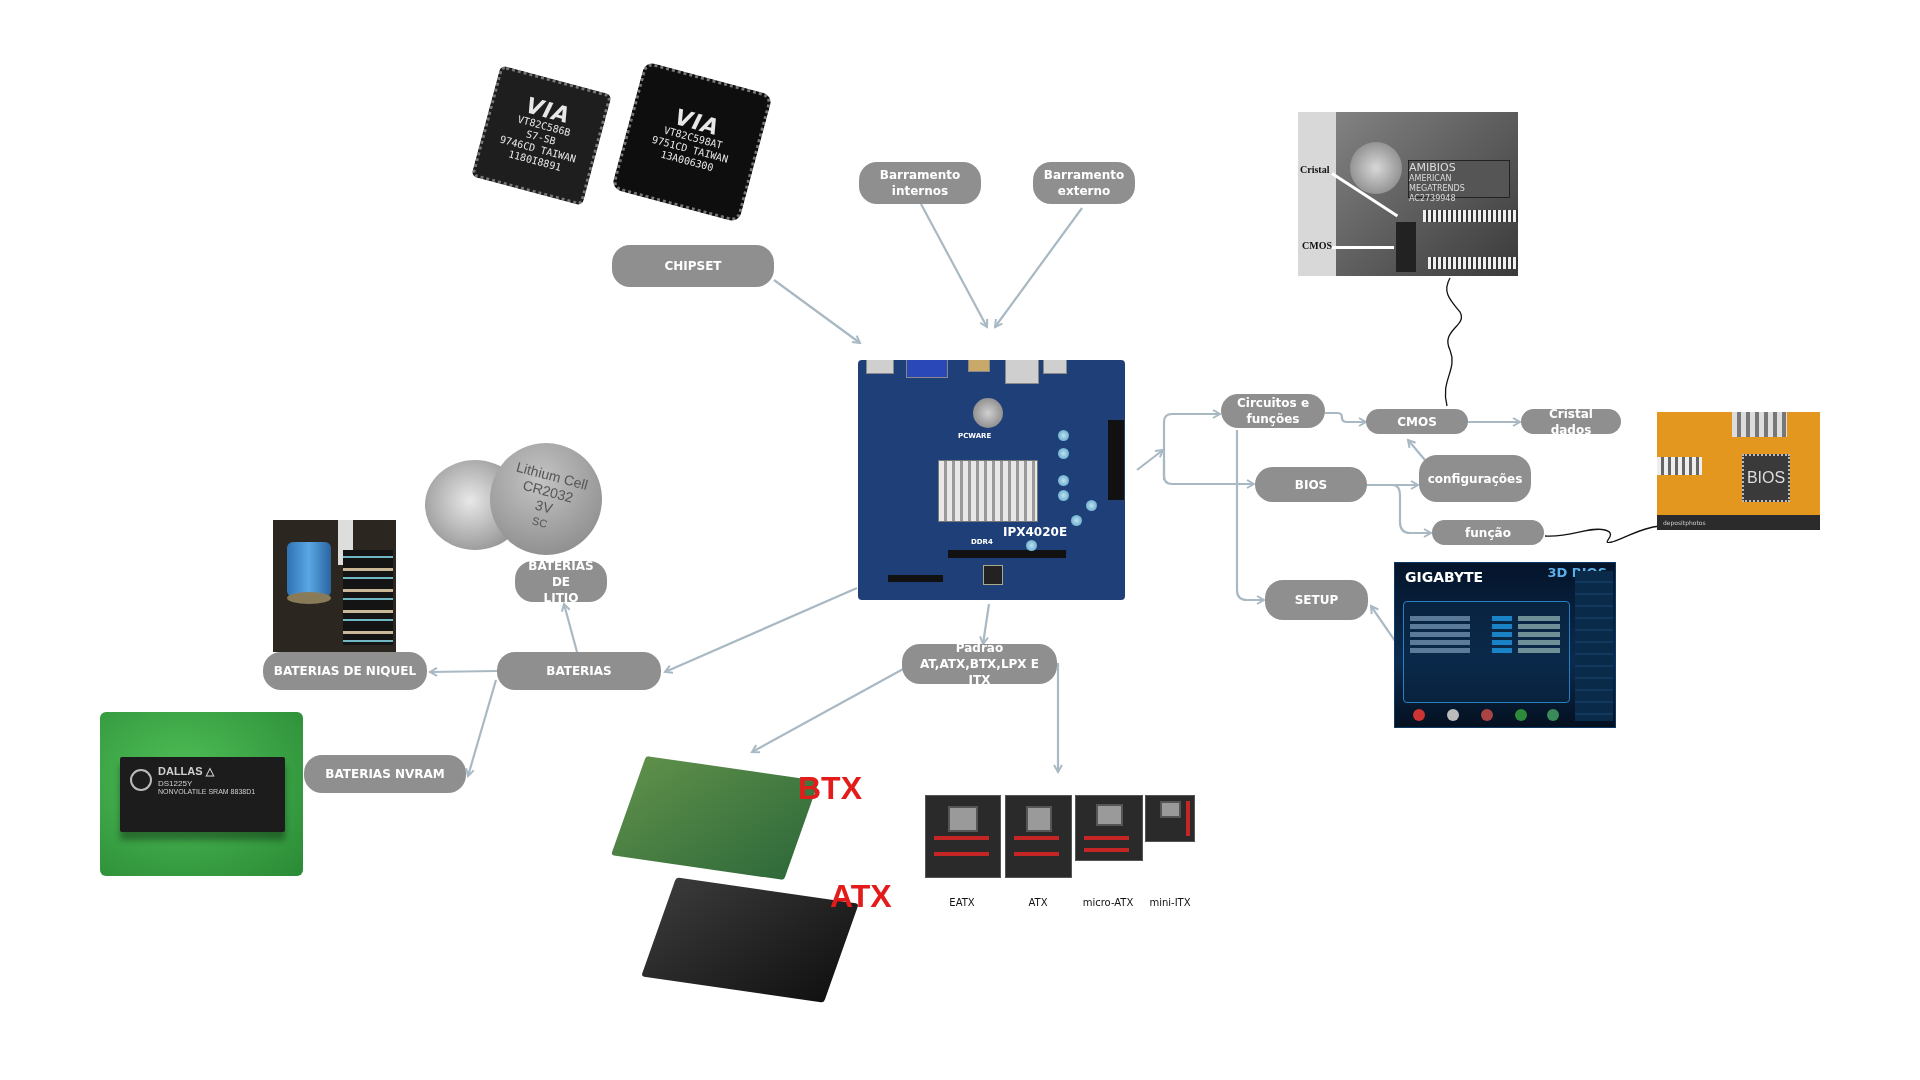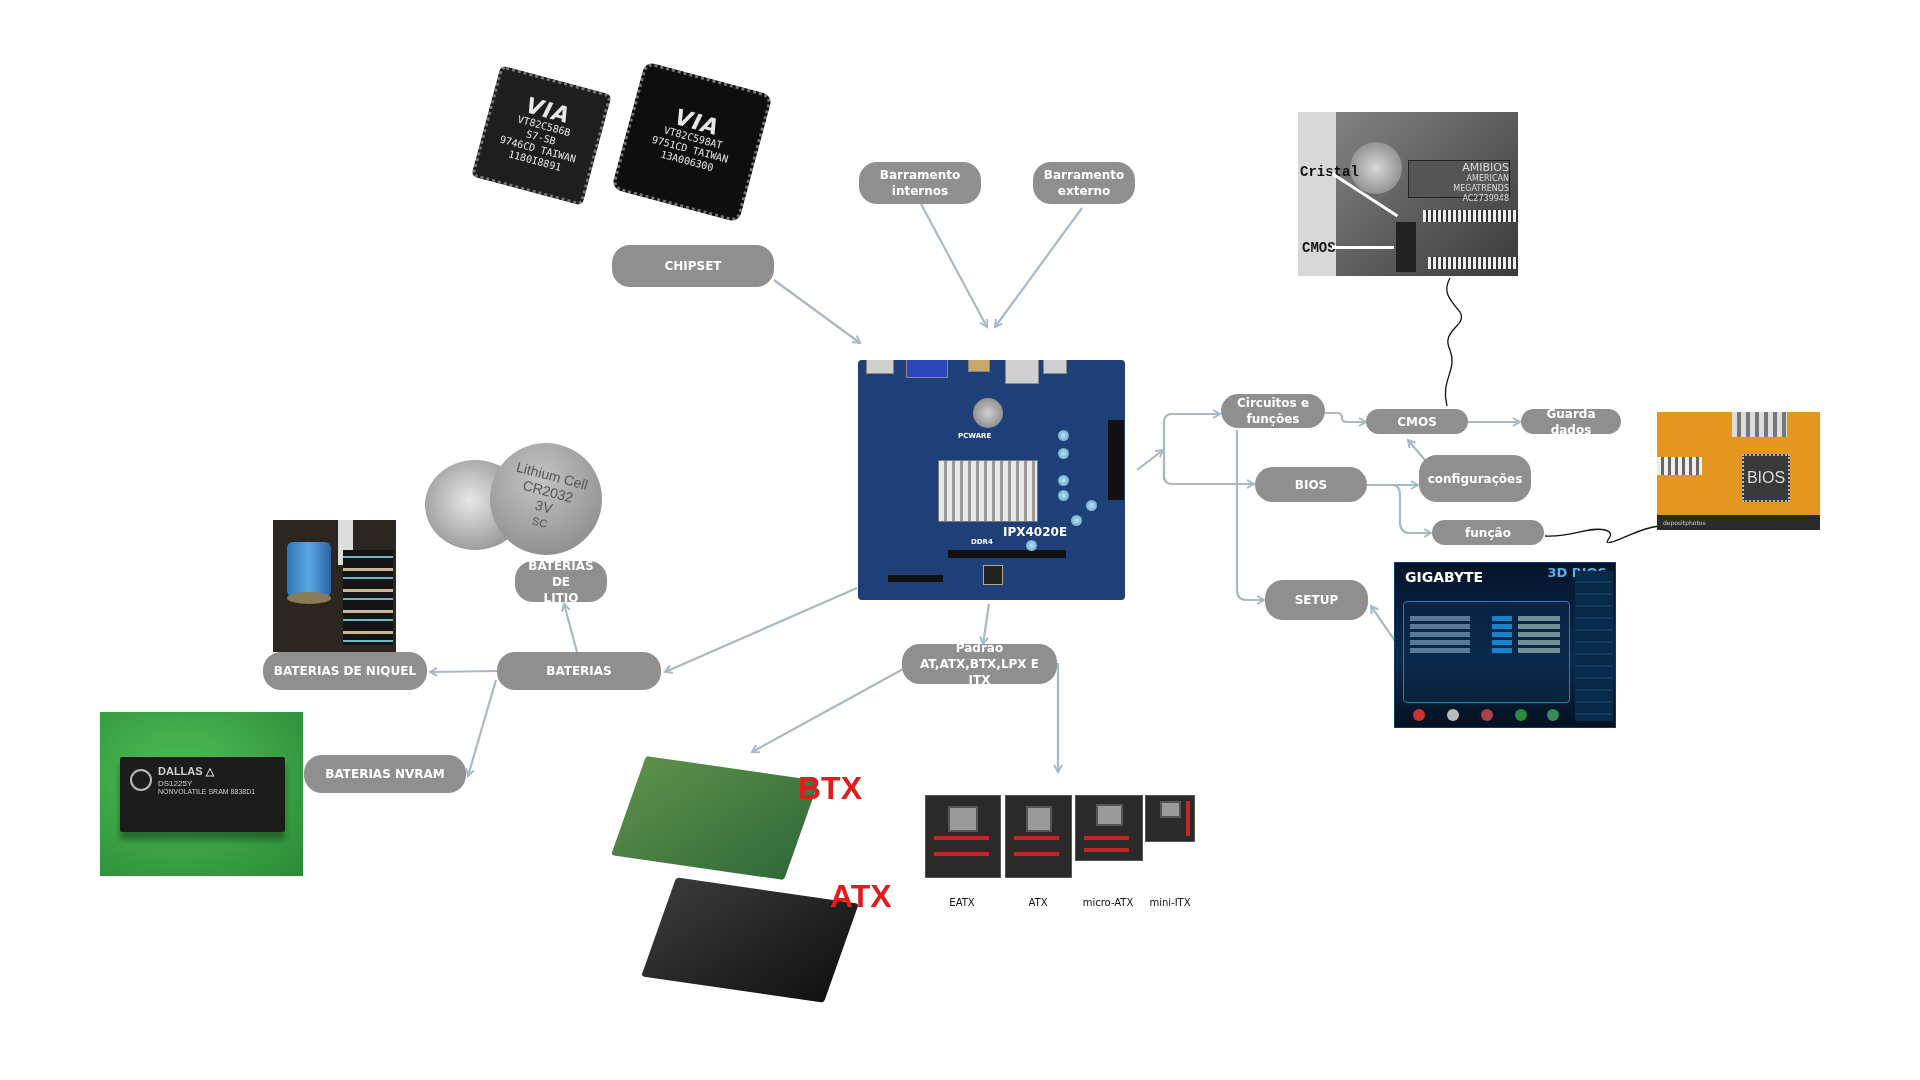--- a/index.html
+++ b/index.html
@@ -12,39 +12,39 @@
   .chip .logo{font-family:"DejaVu Sans",sans-serif;font-weight:bold;font-size:22px;font-style:italic;letter-spacing:1px;margin-bottom:4px;}
   
   .mb{background:#1f3f78;border-radius:4px;}
   .mb .heatsink{position:absolute;background:repeating-linear-gradient(90deg,#e8e8e8 0 5px,#9a9a9a 5px 8px);border:1px solid #777;}
   .mb .slot{position:absolute;background:#111;}
   .mb .port{position:absolute;background:#cfcfcf;border:1px solid #888;}
   .mb .cap{position:absolute;width:11px;height:11px;border-radius:50%;background:radial-gradient(#bfe0f0,#4f9fc4);}
   .mb .model{position:absolute;color:#fff;font-weight:bold;font-size:12px;}
   
   .gray-photo{background:linear-gradient(135deg,#8a8a8a,#3a3a3a);}
-  .gray-photo .t{position:absolute;color:#111;font-family:Liberation Mono, monospace;font-weight:bold;font-size:14px;background:rgba(255,255,255,.0);}
-  .gray-photo .chipbox{position:absolute;background:#555;border:1px solid #222;color:#ddd;font-size:8px;text-align:right;line-height:10px;}
+  .gray-photo .t{position:absolute;color:#111;font-family:Liberation Serif, serif;font-weight:bold;font-size:10px;background:rgba(255,255,255,.0);}
+  .gray-photo .chipbox{position:absolute;background:#555;border:1px solid #222;color:#ddd;font-size:8px;text-align:left;line-height:10px;}
   .gray-photo .battery{position:absolute;border-radius:50%;background:radial-gradient(#d8d8d8,#777);}
   .gray-photo .slotw{position:absolute;background:repeating-linear-gradient(90deg,#eee 0 3px,#333 3px 5px);}
   .gray-photo .arrow{position:absolute;background:#fff;height:3px;transform-origin:left center;}
   
   .orange{background:#e3971e;}
   .orange .bchip{position:absolute;background:#3a3a3a;color:#ddd;font-family:"Liberation Sans",sans-serif;font-size:16px;display:flex;align-items:center;justify-content:center;border:2px dotted #bbb;}
   .orange .bar{position:absolute;left:0;right:0;bottom:0;height:15px;background:#2b2b2b;color:#ccc;font-size:6px;padding-left:6px;line-height:15px;}
   
   .giga{background:linear-gradient(180deg,#04142a,#0b2b50 60%,#04101f);border:1px solid #0b3a66;}
   .giga .brand{position:absolute;left:10px;top:6px;color:#fff;font-weight:bold;font-size:14px;}
   .giga .panel{position:absolute;left:8px;top:38px;width:165px;height:100px;border:1px solid #2a7fc0;border-radius:4px;background:rgba(10,40,70,.6);}
   .giga .row{position:absolute;left:6px;height:5px;width:150px;background:linear-gradient(90deg,#6f8fae 0 40%,transparent 40% 55%,#1e9ae8 55% 68%,transparent 68% 72%,#8aa 72% 100%);opacity:.8;}
   .giga .side{position:absolute;right:2px;top:8px;width:38px;bottom:6px;background:repeating-linear-gradient(180deg,#0a2a4a 0 10px,#12385e 10px 12px);color:#7fd0ff;font-size:5px;}
   .giga .dot{position:absolute;bottom:6px;width:12px;height:12px;border-radius:50%;}
   .giga .biosw{position:absolute;right:8px;top:2px;color:#5ab0ea;font-weight:bold;font-size:13px;}
   
-  .green{background:radial-gradient(ellipse at 40% 40%,#4fbf57,#2a8a35);}
+  .green{background:radial-gradient(ellipse at 40% 40%,#4fbf57,#2a8a35);border-radius:6px;}
   .green .ic{position:absolute;left:20px;top:45px;width:165px;height:75px;background:#1c1c1c;border-radius:2px;color:#cfcfcf;font-family:"Liberation Sans",sans-serif;box-shadow:0 8px 6px rgba(0,0,0,.35);}
   .green .ic .a{position:absolute;left:38px;top:8px;font-size:11px;font-weight:bold;}
   .green .ic .b{position:absolute;left:38px;top:22px;font-size:8px;}
   .green .ic .c{position:absolute;left:38px;top:31px;font-size:7px;}
   .green .ic .logo{position:absolute;left:10px;top:12px;width:18px;height:18px;border:2px solid #bbb;border-radius:50%;}
   
   .niq{background:#2c2620;}
   .niq .can{position:absolute;left:14px;top:22px;width:44px;height:55px;background:linear-gradient(90deg,#2f74b5,#5aa6e5,#2a64a0);border-radius:6px;}
   .niq .can2{position:absolute;left:14px;top:72px;width:44px;height:12px;background:#8a7b58;border-radius:50%;}
   .niq .conn{position:absolute;left:70px;top:30px;width:50px;height:95px;background:repeating-linear-gradient(180deg,#141414 0 6px,#6fb7c2 6px 8px,#141414 8px 18px,#c8b898 18px 21px);}
@@ -138,21 +138,21 @@
   <div class="cap" style="left:168px;top:180px;"></div>
   <div class="port" style="left:125px;top:205px;width:18px;height:18px;background:#222;border-color:#aa8;"></div>
   <div class="model" style="left:145px;top:165px;">IPX4020E</div>
   <div class="model" style="left:100px;top:72px;font-size:7px;">PCWARE</div>
   <div class="model" style="left:90px;top:178px;font-size:7px;margin-left:23px;">DDR4</div>
 </div>
 
 <div class="node" style="left:1221px;top:394px;width:104px;height:34px;">Circuitos e
 funções</div>
 <div class="node" style="left:1366px;top:409px;width:102px;height:25px;">CMOS</div>
-<div class="node" style="left:1521px;top:409px;width:100px;height:25px;">Guarda dados</div>
+<div class="node" style="left:1521px;top:409px;width:100px;height:25px;">Cristal dados</div>
 <div class="node" style="left:1255px;top:467px;width:112px;height:35px;">BIOS</div>
 <div class="node" style="left:1419px;top:455px;width:112px;height:47px;">configurações</div>
 <div class="node" style="left:1432px;top:520px;width:112px;height:25px;">função</div>
 <div class="node" style="left:1265px;top:580px;width:103px;height:40px;">SETUP</div>
 
 <div class="img gray-photo" style="left:1298px;top:112px;width:220px;height:164px;">
   <div class="battery" style="left:52px;top:30px;width:52px;height:52px;"></div>
   <div class="chipbox" style="left:110px;top:48px;width:100px;height:36px;">
     <div style="font-size:11px;line-height:13px;">AMIBIOS</div>
     <div>AMERICAN MEGATRENDS</div>

